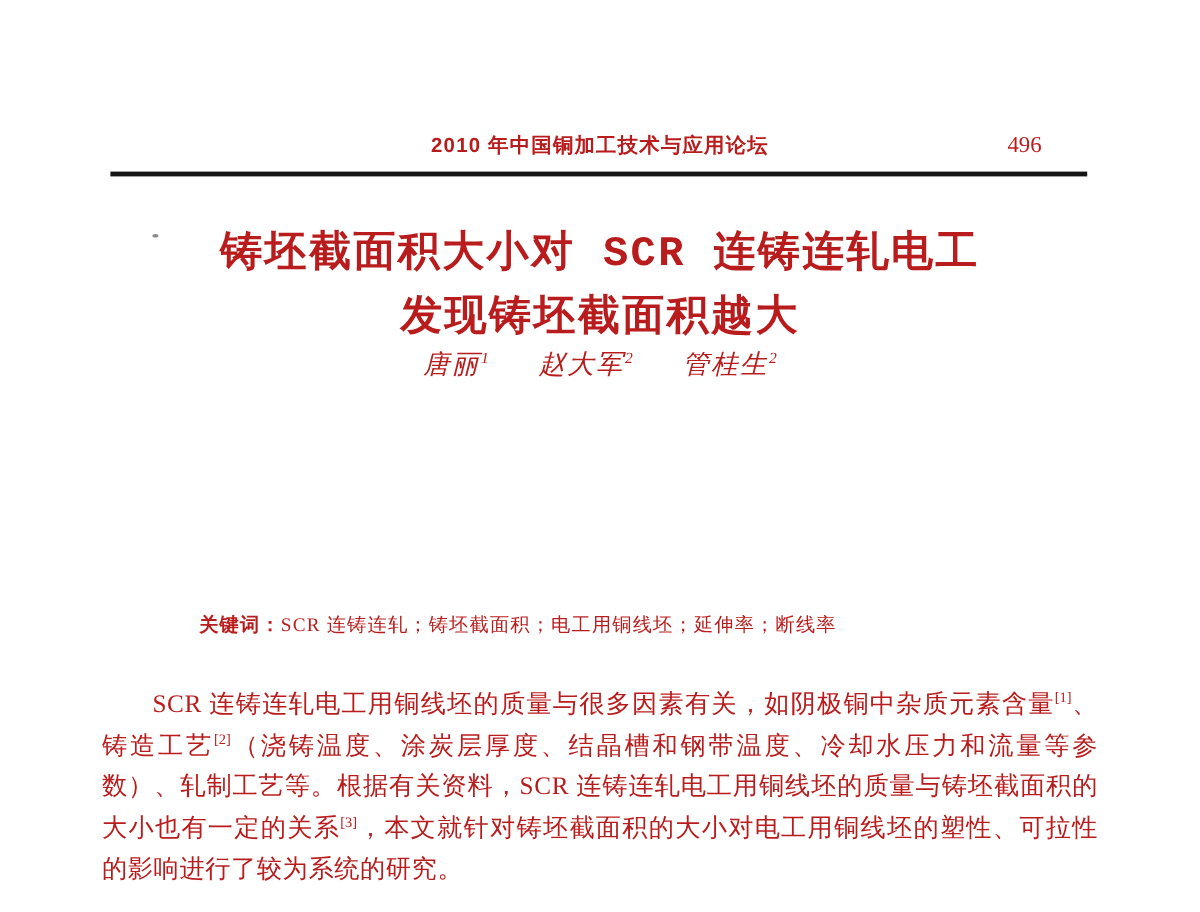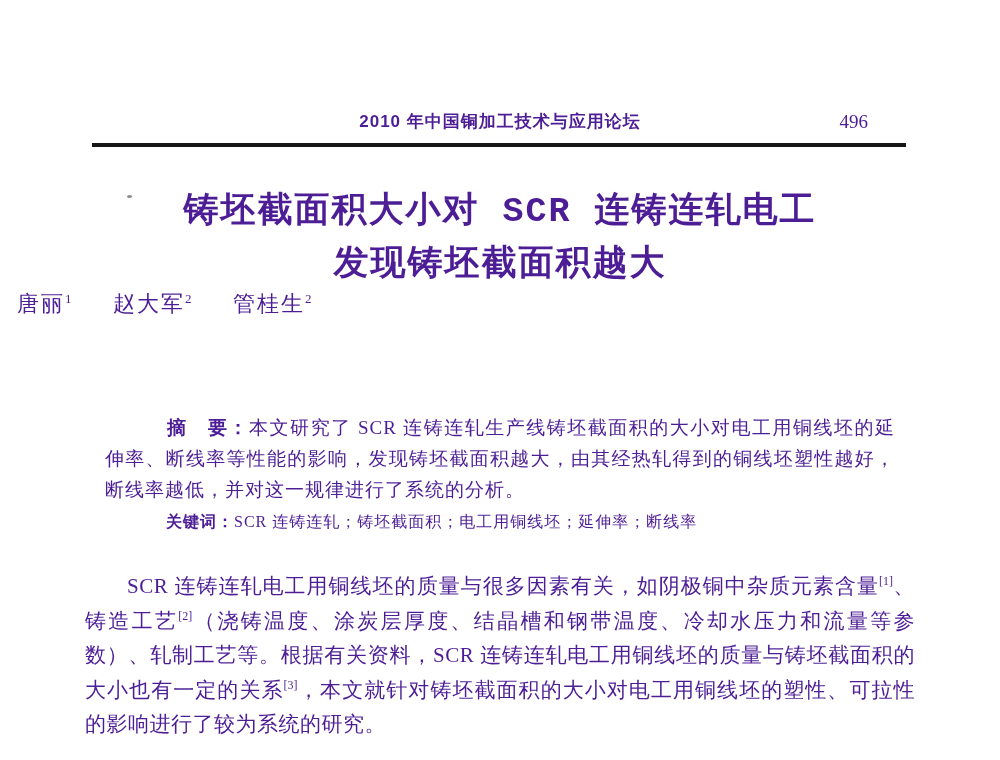--- a/index.html
+++ b/index.html
@@ -6,21 +6,21 @@
     margin: 0;
     padding: 0;
     background: #e8e8e8;
   }
   #page {
     position: relative;
     width: 1000px;
     height: 760px;
     background: #ffffff;
     overflow: hidden;
-    color: #4c1d95;
+    color: #b91c1c;
     font-family: "Liberation Serif", serif;
   }
 
   
   .running-head {
     position: absolute;
     top: 110px;
     left: 0;
     width: 100%;
     text-align: center;
@@ -68,23 +68,24 @@
     line-height: 53px;
     letter-spacing: 2px;
   }
 
   
   .authors {
     position: absolute;
     top: 289px;
     left: 0;
     width: 100%;
-    text-align: left;
+    text-align: center;
     font-size: 22px;
     letter-spacing: 2px;
+    font-style: italic;
   }
   .author { display: inline-block; margin: 0 17px; }
   .author sup {
     font-size: 13px;
     letter-spacing: 0;
     vertical-align: super;
     line-height: 0;
   }
 
   
@@ -163,23 +164,20 @@
     <div>发现铸坯截面积越大</div>
   </div>
 
   <div class="authors">
     <span class="author"><span>唐丽</span><sup>1</sup></span>
     <span class="author"><span>赵大军</span><sup>2</sup></span>
     <span class="author"><span>管桂生</span><sup>2</sup></span>
   </div>
 
 
-  <div class="abstract">
-    <span class="bold-label">摘　要：</span><span>本文研究了 SCR 连铸连轧生产线铸坯截面积的大小对电工用铜线坯的延伸率、断线率等性能的影响，发现铸坯截面积越大，由其经热轧得到的铜线坯塑性越好，断线率越低，并对这一规律进行了系统的分析。</span>
-  </div>
 
   <div class="keywords">
     <span class="bold-label">关键词：</span><span>SCR 连铸连轧；铸坯截面积；电工用铜线坯；延伸率；断线率</span>
   </div>
 
   <div class="body-para">
     <span>SCR 连铸连轧电工用铜线坯的质量与很多因素有关，如阴极铜中杂质元素含量</span><sup class="ref">[1]</sup><span>、铸造工艺</span><sup class="ref">[2]</sup><span>（浇铸温度、涂炭层厚度、结晶槽和钢带温度、冷却水压力和流量等参数）、轧制工艺等。根据有关资料，SCR 连铸连轧电工用铜线坯的质量与铸坯截面积的大小也有一定的关系</span><sup class="ref">[3]</sup><span>，本文就针对铸坯截面积的大小对电工用铜线坯的塑性、可拉性的影响进行了较为系统的研究。</span>
   </div>
 
 </div>

